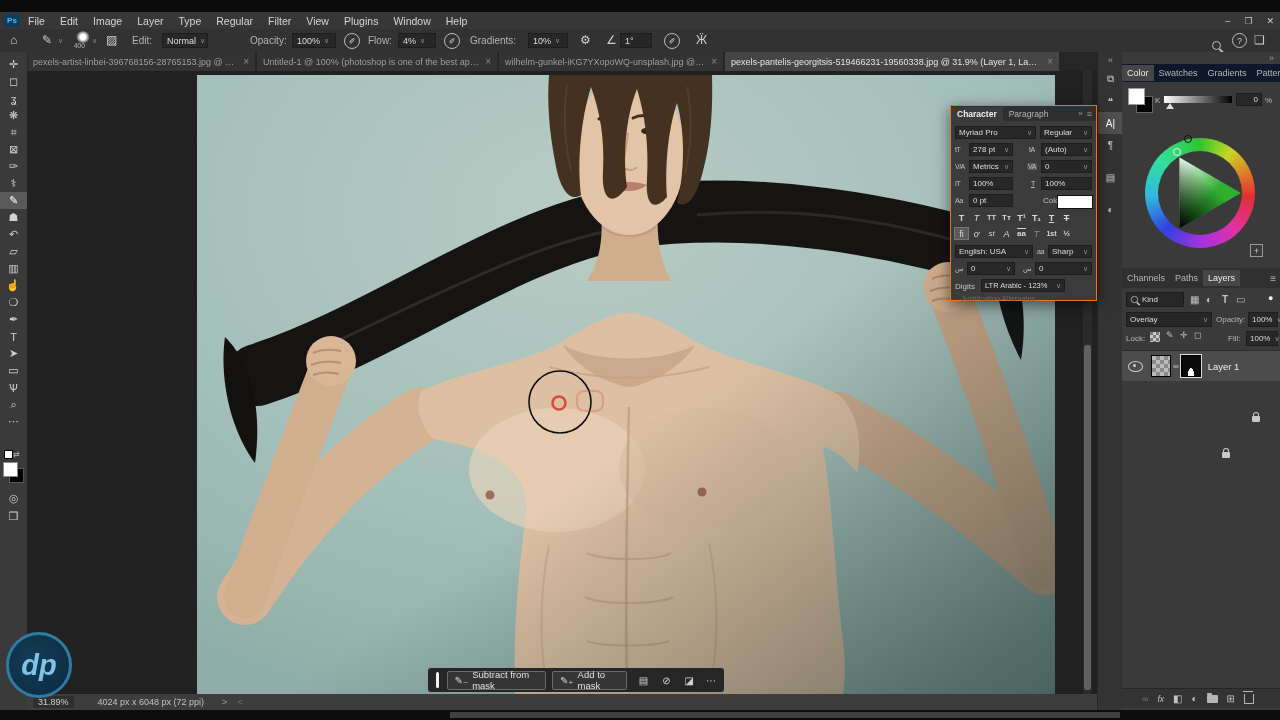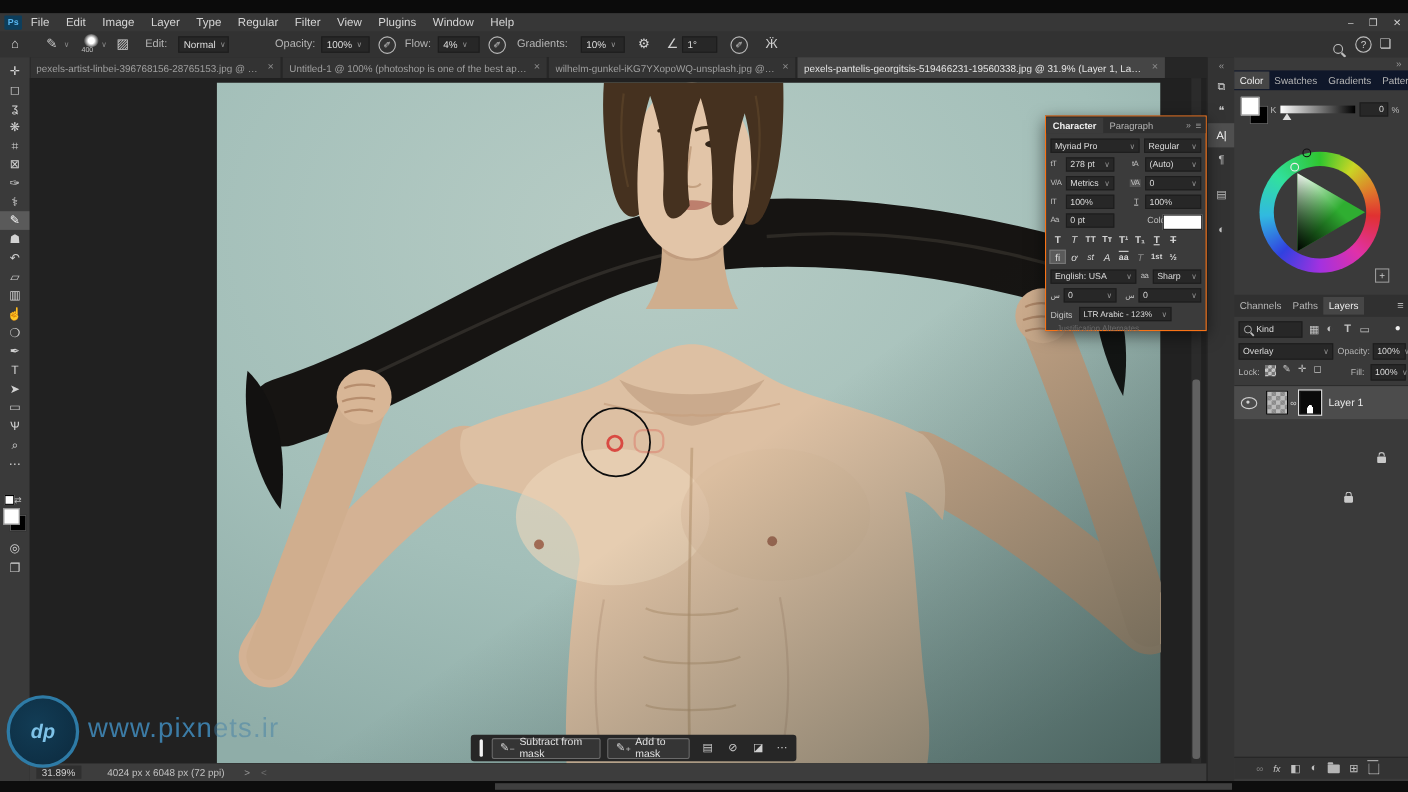--- a/index.html
+++ b/index.html
@@ -97,21 +97,21 @@
   .stybtn{width:15px;height:13px;display:inline-flex;align-items:center;justify-content:center;
           font-size:9px;color:#d8d8d8;font-weight:bold}
   .stybtn.it{font-style:italic;font-weight:normal}
   .stybtn.un{text-decoration:underline}
   .stybtn.st{text-decoration:line-through}
   .stybtn.activebtn{background:#5a5a5a;border:1px solid #777;box-sizing:border-box}
   
   #watermark{left:2px;top:630px;width:300px;height:75px;z-index:50;pointer-events:none}
   #wlogo{position:absolute;left:4px;top:2px;width:66px;height:66px;border-radius:50%;
          background:radial-gradient(circle at 40% 40%,#123c55,#0c2a3e);border:3px solid #2e7ba6;box-sizing:border-box;
-         display:flex;align-items:center;justify-content:center;color:#7fc3e8;font-size:18px;font-style:italic;font-weight:bold}
+         display:flex;align-items:center;justify-content:center;color:#7fc3e8;font-size:29px;font-style:italic;font-weight:bold}
   #wtext{position:absolute;left:78px;top:18px;font-size:25px;color:#3c7ca6;letter-spacing:1px}
   #wtext .faint{opacity:.45}
 </style>
 </head>
 <body>
 
 <div class="abs" id="titlebar"></div>
 
 <div class="abs" id="menubar">
   <span class="pslogo">Ps</span>
@@ -309,21 +309,20 @@
     </span>
     <span class="maskico" style="margin-left:6px">▤</span>
     <span class="maskico" style="margin-left:8px">⊘</span>
     <span class="maskico" style="margin-left:8px">◪</span>
     <span class="maskico" style="margin-left:6px">⋯</span>
   </div>
 </div>
 
 <div class="abs" id="watermark">
   <div id="wlogo">dp</div>
-  <div id="wtext"><span>www.pixn</span><span class="faint">ets.ir</span></div>
 </div>
 
 <div class="abs" id="statusbar">
   <span style="margin-left:6px;background:#2f2f2f;padding:1px 5px">31.89%</span>
   <span style="margin-left:24px;color:#c2c2c2">4024 px x 6048 px (72 ppi)</span>
   <span style="margin-left:18px;color:#9a9a9a">&gt;</span>
   <span style="margin-left:10px;color:#6f6f6f">&lt;</span>
 </div>
 <div class="abs" id="bottomstrip"></div>
 <div class="abs" id="bottomseg"></div>

